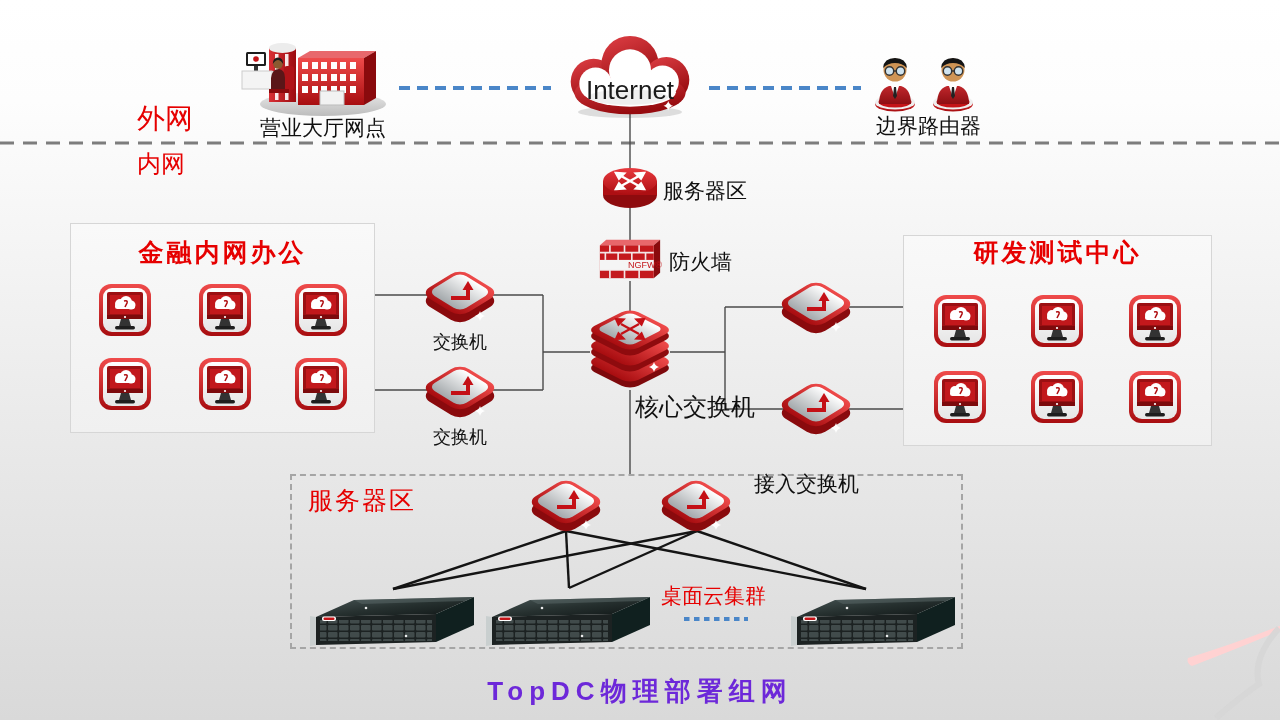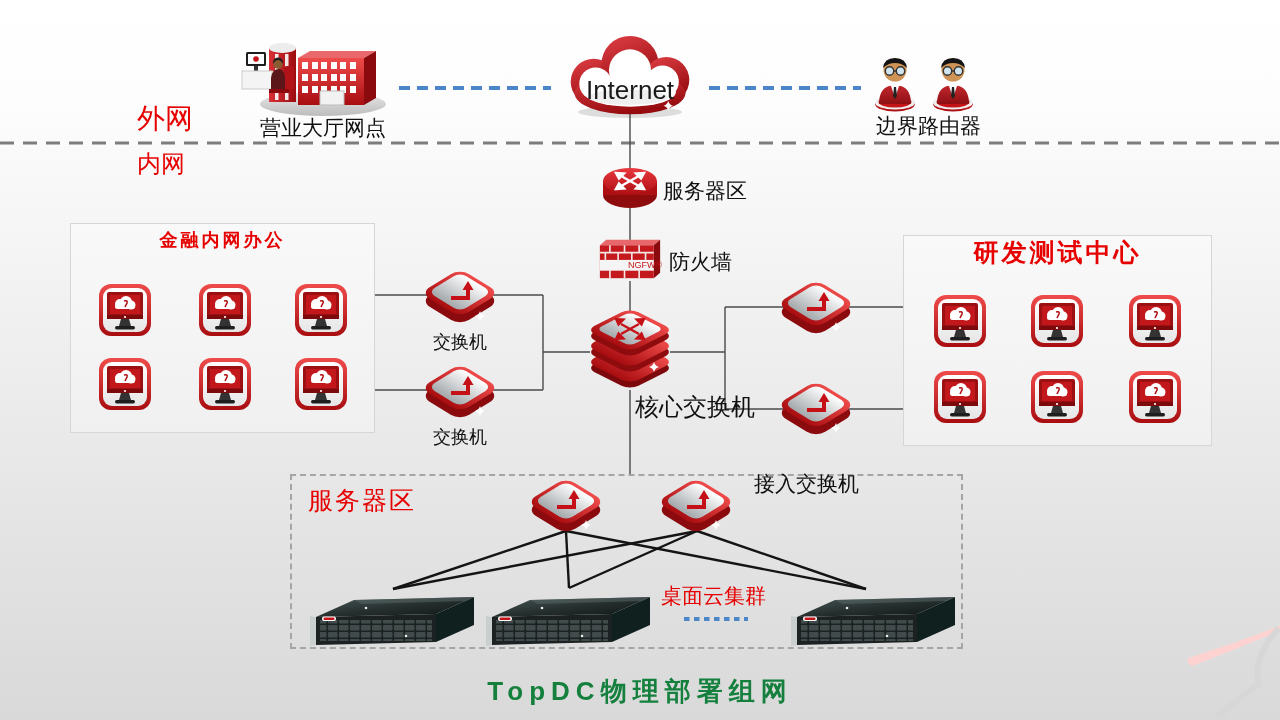--- a/index.html
+++ b/index.html
@@ -7,21 +7,21 @@
        font-family:"Liberation Sans","DejaVu Sans",sans-serif;
        background:linear-gradient(180deg,#ffffff 0%,#fdfdfd 14%,#ededed 52%,#d9d9d9 100%);}
   .abs{position:absolute}
   .zone{position:absolute;background:linear-gradient(180deg,#f9f9f9,#f0f0f0);
         border:1px solid #d6d6d6;box-sizing:border-box}
   .zone-title{width:100%;text-align:center;font-weight:bold;color:#e60000;letter-spacing:3px}
   .lbl{position:absolute;font-weight:normal;color:#101010;white-space:nowrap}
   .lbl.red{color:#e60000}
   .center{text-align:center}
   #footer{position:absolute;left:0;top:674px;width:100%;text-align:center;
-          font-size:26px;font-weight:bold;color:#15803d;letter-spacing:6px}
+          font-size:26px;font-weight:bold;color:#6d28d9;letter-spacing:6px}
   .icon{position:absolute}
   svg.layer{position:absolute;left:0;top:0}
 </style>
 </head>
 <body>
 
 <svg width="0" height="0" style="position:absolute" aria-hidden="true">
  <defs>
   <linearGradient id="gRed" x1="0" y1="0" x2="0" y2="1">
     <stop offset="0" stop-color="#ef4b4b"></stop>
@@ -248,21 +248,21 @@
     <rect x="16" y="26.5" width="14" height="4.5" rx="2" fill="#ffffff"></rect>
     <rect x="17.5" y="27.5" width="11" height="2.5" rx="1" fill="#c41418"></rect>
     <circle cx="60" cy="18" r="1.3" fill="#ffffff" opacity="0.9"></circle>
     <circle cx="100" cy="46" r="1.3" fill="#ffffff" opacity="0.9"></circle>
     <polygon points="48,10 168,7 160,11 56,14" fill="#5c6a6a" opacity="0.5"></polygon>
   </symbol>
  </defs>
 </svg>
 
 <div class="zone" style="left:70px;top:223px;width:305px;height:210px">
-  <div class="zone-title" style="margin-top:4px;font-size:18px">金融内网办公</div>
+  <div class="zone-title" style="margin-top:12px;font-size:25px">金融内网办公</div>
 </div>
 <div class="zone" style="left:903px;top:235px;width:309px;height:211px">
   <div class="zone-title" style="font-size:25px">研发测试中心</div>
 </div>
 <div class="abs" style="left:290px;top:474px;width:673px;height:175px;border:2px dashed #a5a5a5;box-sizing:border-box"></div>
 
 <svg class="layer" width="1280" height="720">
   <ellipse cx="630" cy="112" rx="52" ry="6" fill="#cccccc" opacity="0.65"></ellipse>
   <line x1="0" y1="143" x2="1280" y2="143" stroke="#7d7d7d" stroke-width="3" stroke-dasharray="14 9"></line>
   <line x1="399" y1="88" x2="551" y2="88" stroke="#4a86c8" stroke-width="4" stroke-dasharray="11 7"></line>

